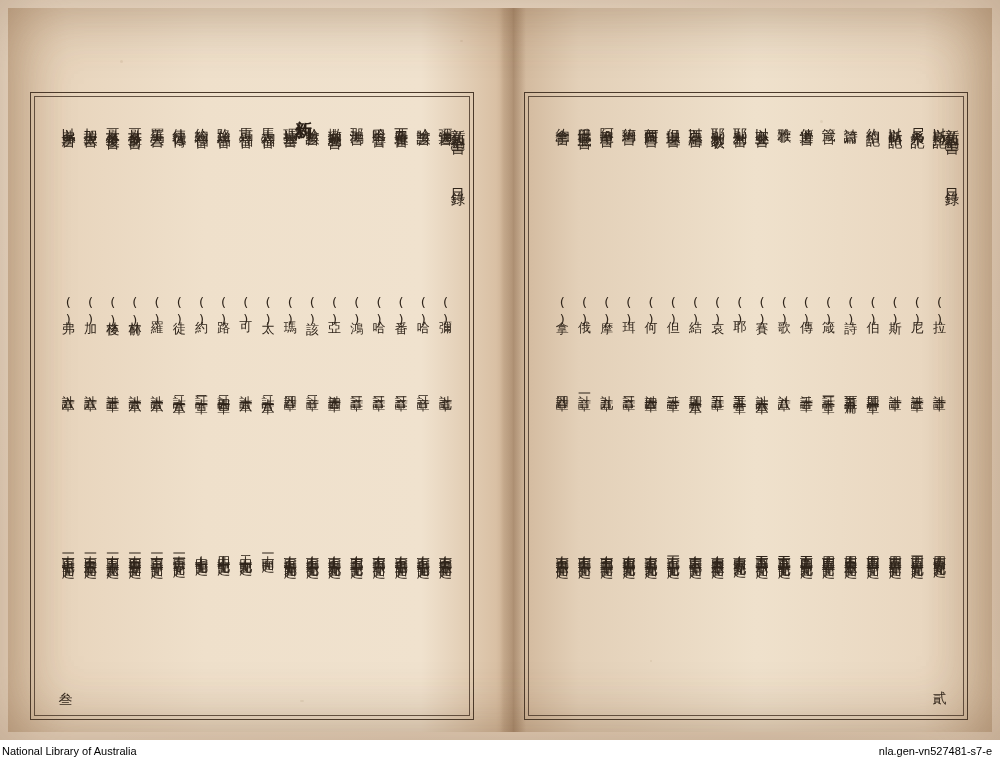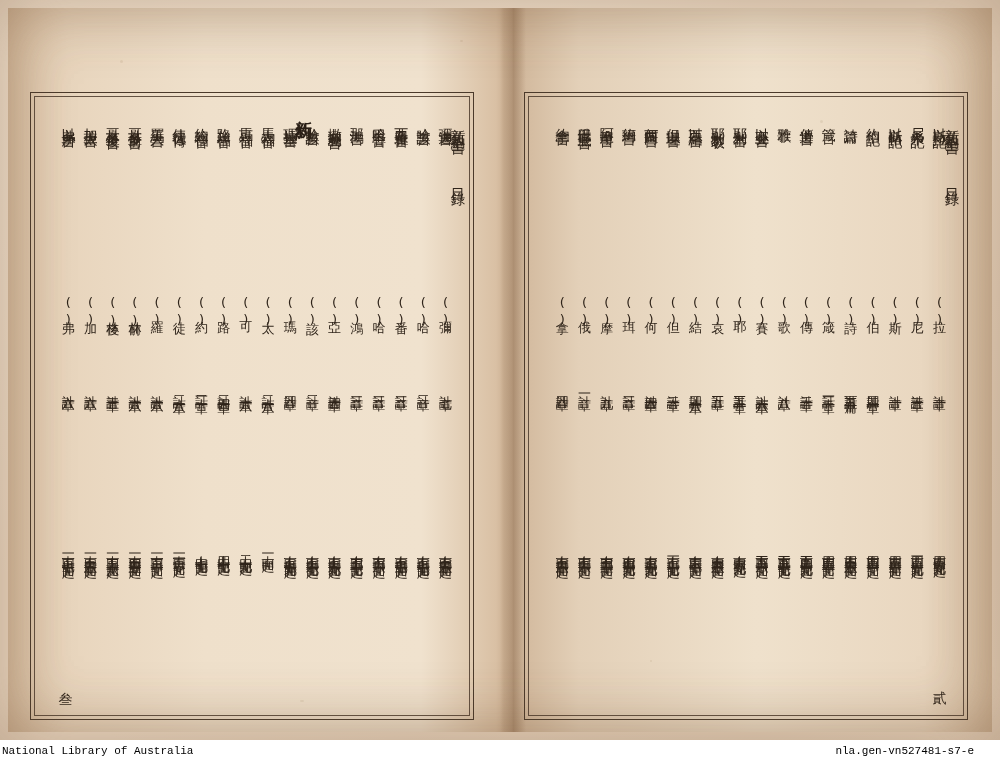--- a/index.html
+++ b/index.html
@@ -184,30 +184,30 @@
     pointer-events: none;
   }
 
   
   #footer {
     position: absolute;
     left: 0; top: 740px;
     width: 992px; height: 23px;
     background: #ffffff;
     color: #000000;
-    font-family: Liberation Mono, monospace;
+    font-family: Liberation Sans, sans-serif;
     font-size: 11px;
   }
   #footer .left {
     position: absolute;
     left: 2px; top: 5px;
   }
   #footer .right {
     position: absolute;
-    right: 18px; top: 5px;
+    right: 0; top: 5px;
   }
 
   
   #vignette {
     position: absolute;
     left: 0; top: 0; width: 1000px; height: 740px;
     pointer-events: none;
     box-shadow: inset 0 0 70px rgba(110,75,45,0.35);
   }
 </style>

